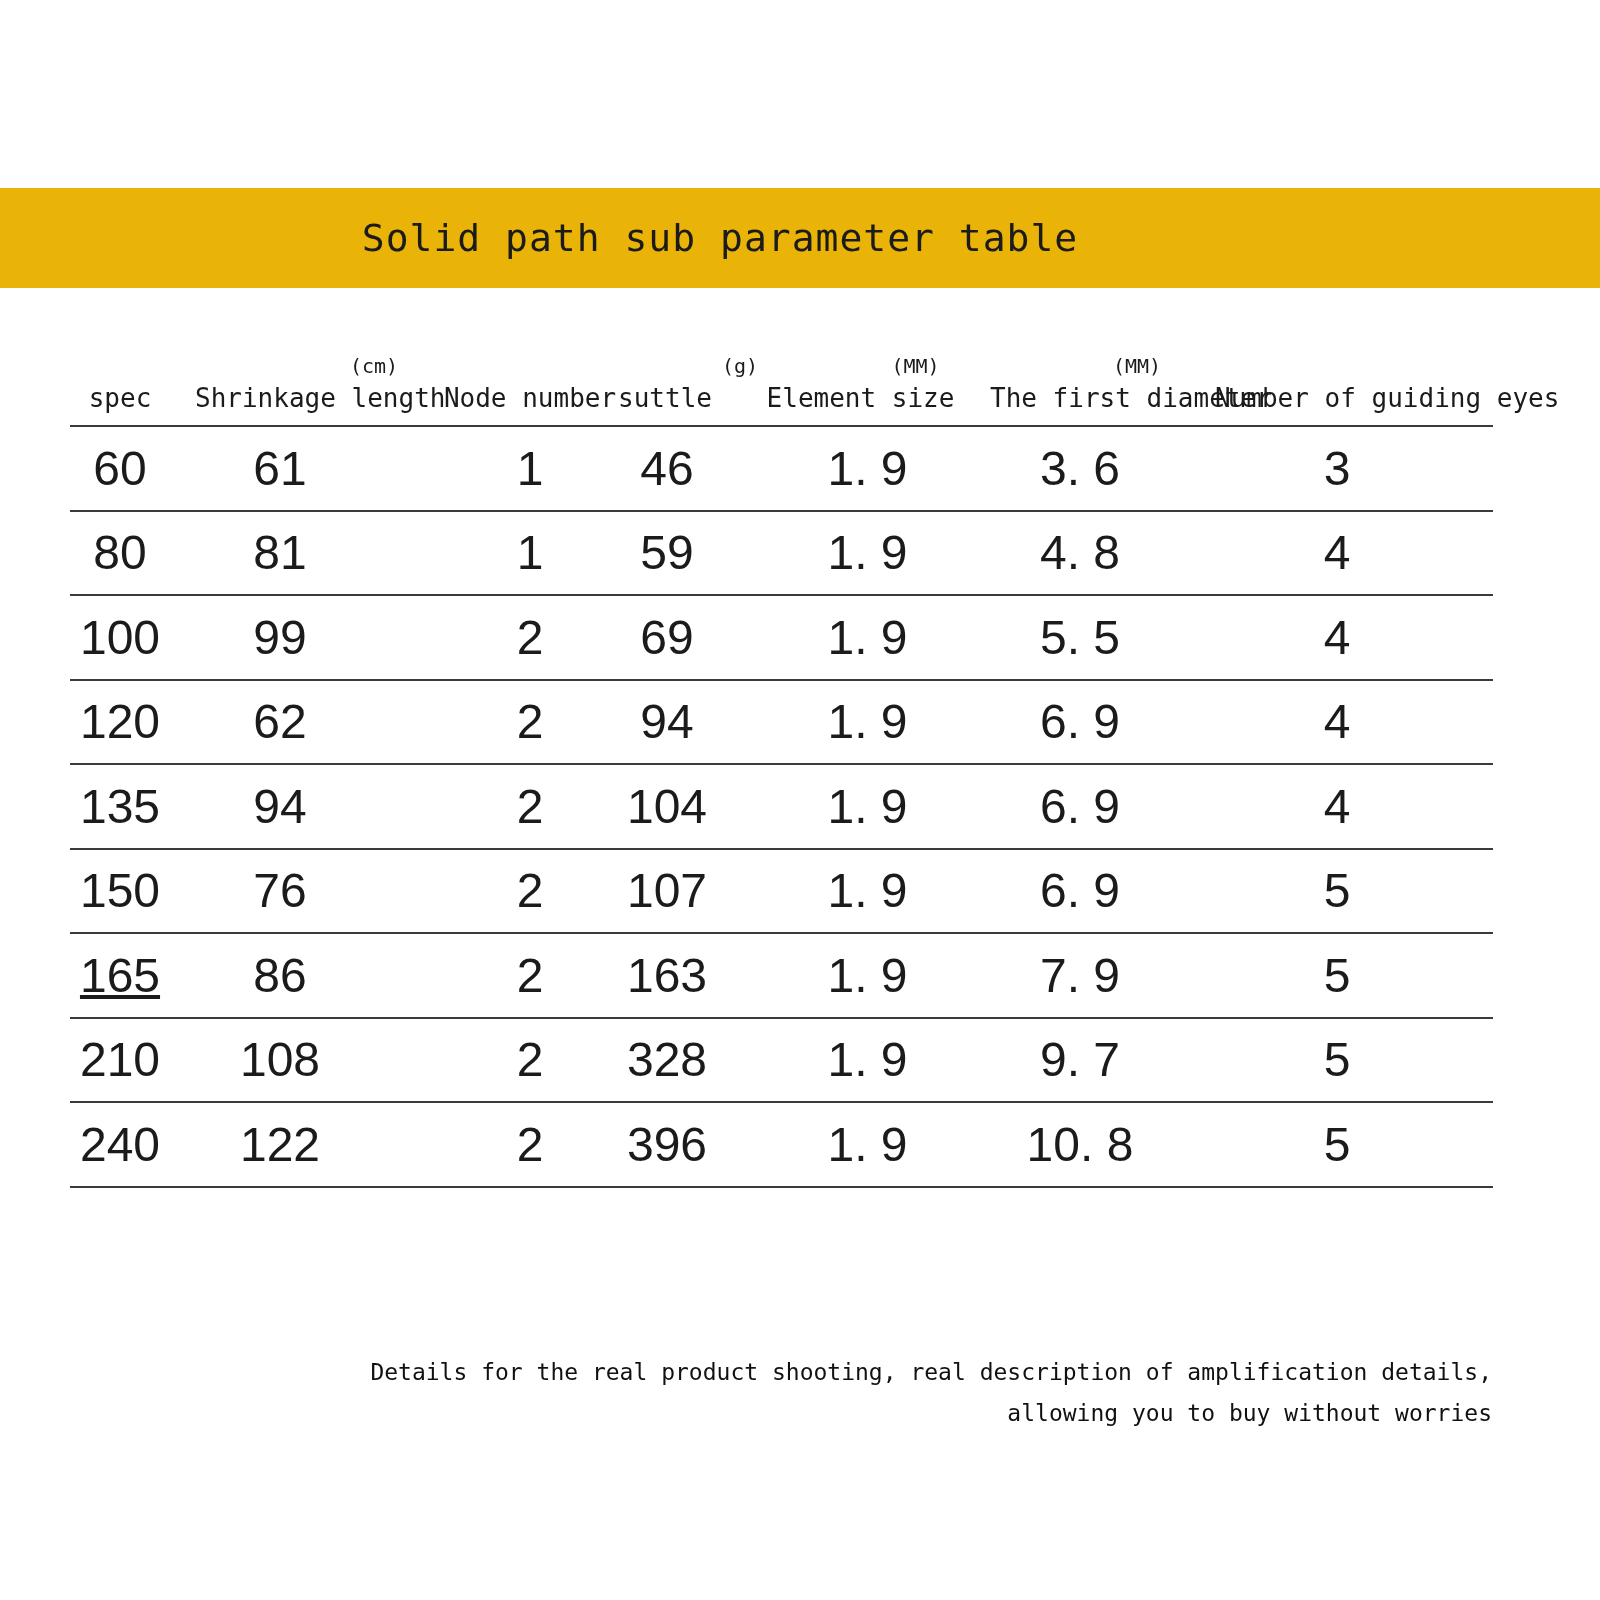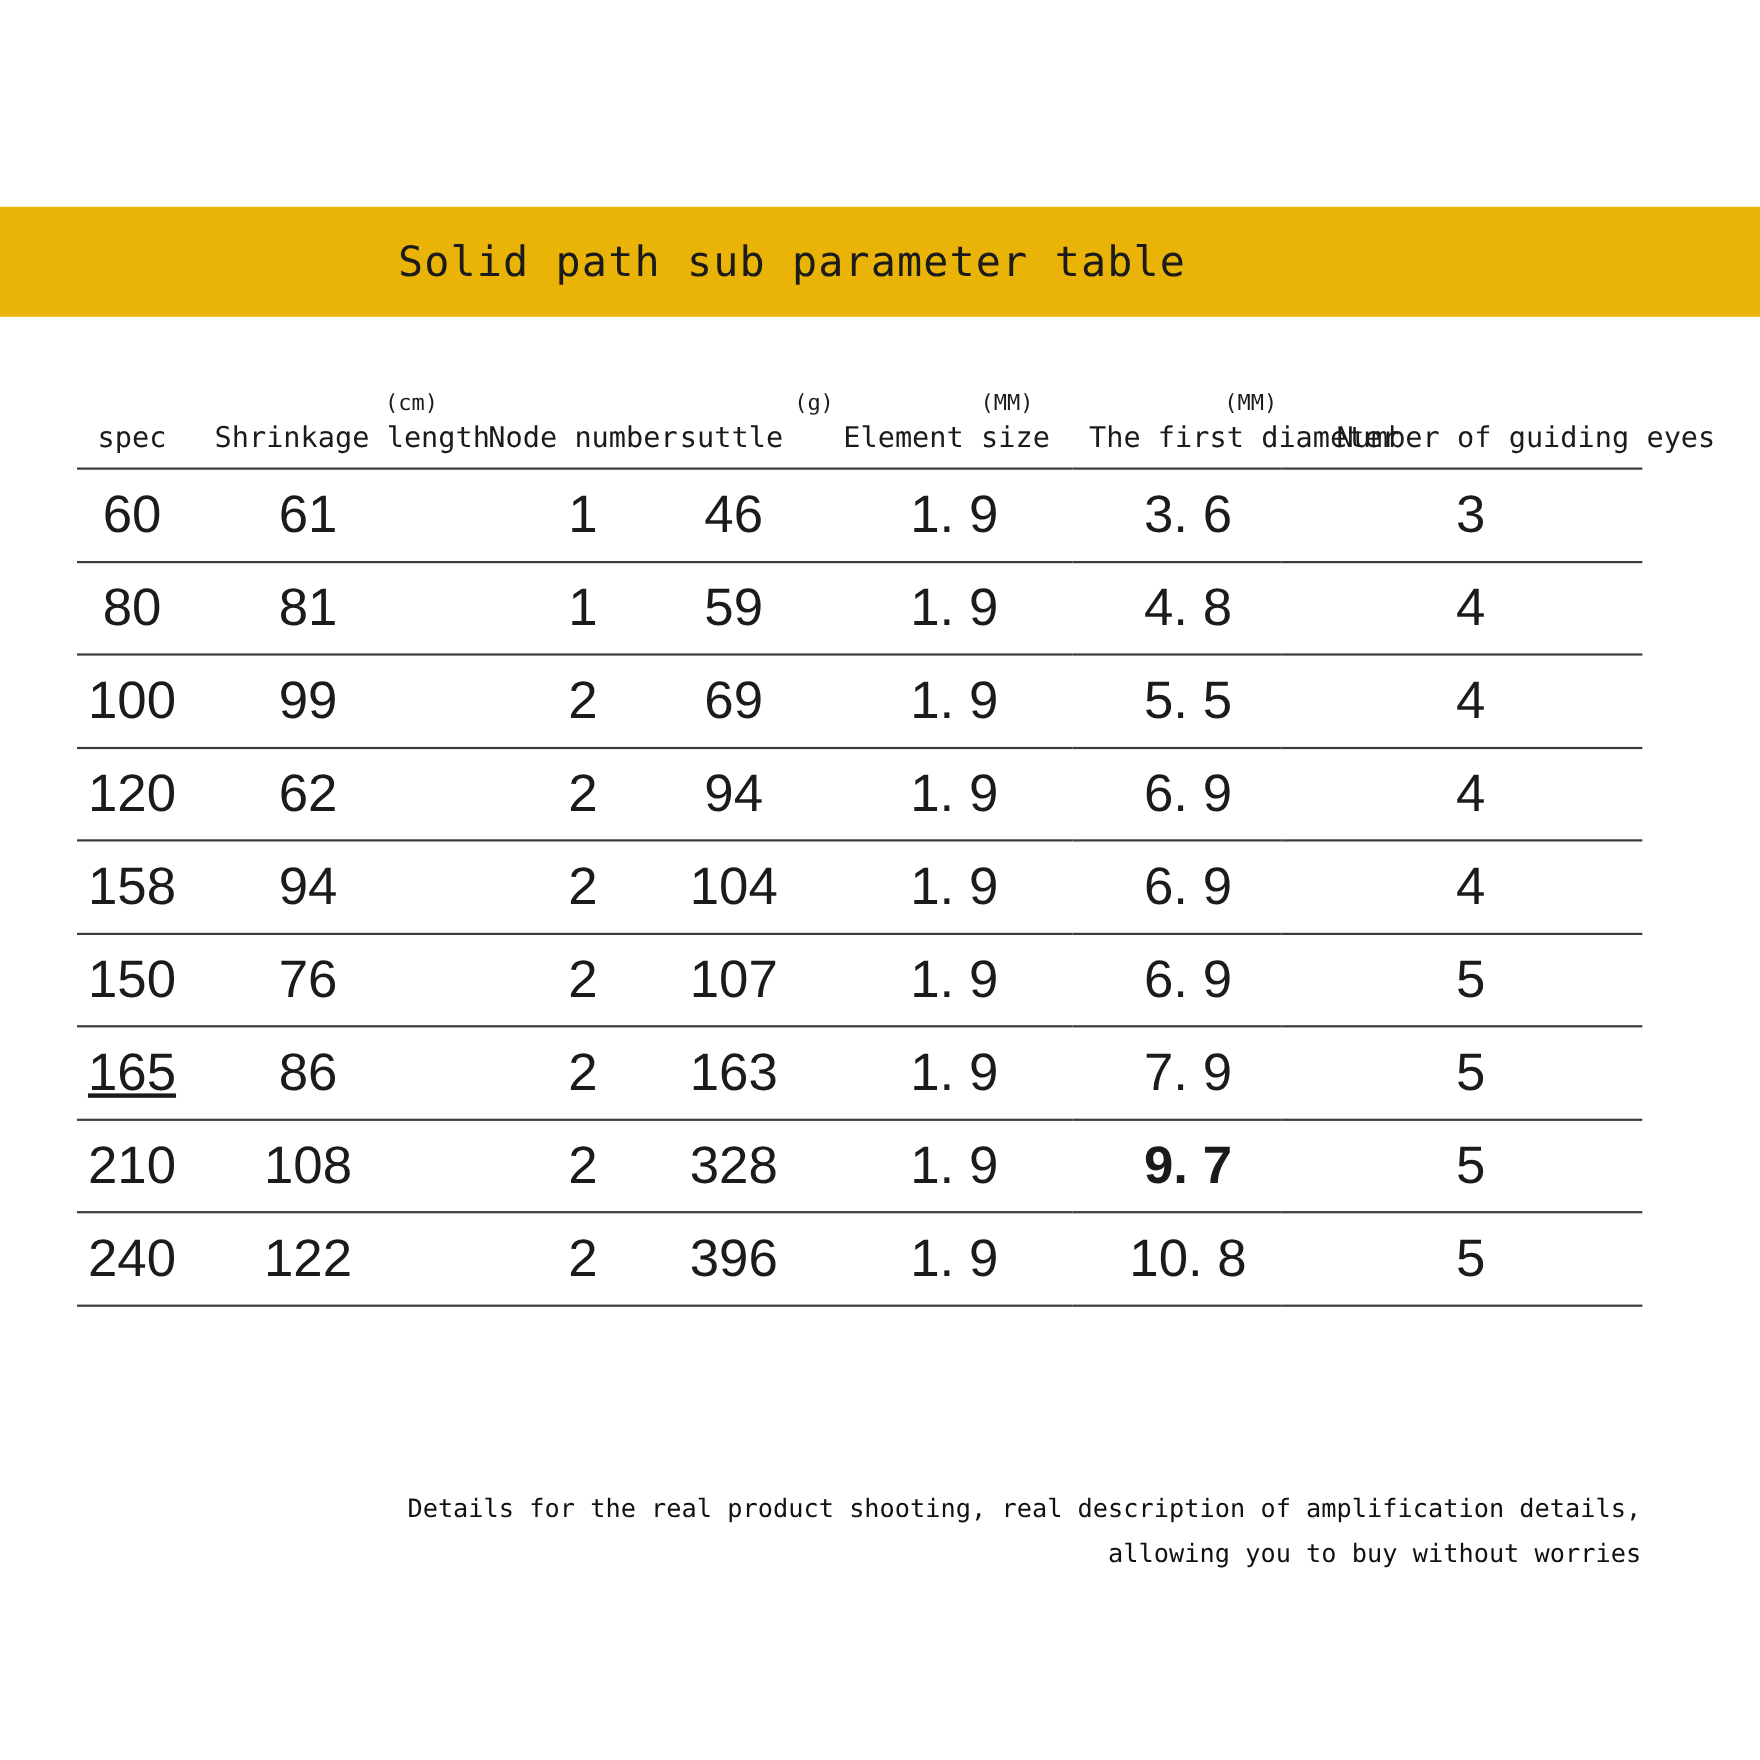--- a/index.html
+++ b/index.html
@@ -151,21 +151,21 @@
         <tr>
           <td><span style="transform: translateX(0px);">120</span></td>
           <td><span style="transform: translateX(0px);">62</span></td>
           <td><span style="transform: translateX(25px);">2</span></td>
           <td><span style="transform: translateX(-8px);">94</span></td>
           <td><span style="transform: translateX(15px);">1. 9</span></td>
           <td><span style="transform: translateX(10px);">6. 9</span></td>
           <td><span style="transform: translateX(8px);">4</span></td>
         </tr>
         <tr>
-          <td><span style="transform: translateX(0px);">158</span></td>
+          <td><span style="transform: translateX(0px);">135</span></td>
           <td><span style="transform: translateX(0px);">94</span></td>
           <td><span style="transform: translateX(25px);">2</span></td>
           <td><span style="transform: translateX(-8px);">104</span></td>
           <td><span style="transform: translateX(15px);">1. 9</span></td>
           <td><span style="transform: translateX(10px);">6. 9</span></td>
           <td><span style="transform: translateX(8px);">4</span></td>
         </tr>
         <tr>
           <td><span style="transform: translateX(0px);">150</span></td>
           <td><span style="transform: translateX(0px);">76</span></td>
@@ -183,21 +183,21 @@
           <td><span style="transform: translateX(15px);">1. 9</span></td>
           <td><span style="transform: translateX(10px);">7. 9</span></td>
           <td><span style="transform: translateX(8px);">5</span></td>
         </tr>
         <tr>
           <td><span style="transform: translateX(0px);">210</span></td>
           <td><span style="transform: translateX(0px);">108</span></td>
           <td><span style="transform: translateX(25px);">2</span></td>
           <td><span style="transform: translateX(-8px);">328</span></td>
           <td><span style="transform: translateX(15px);">1. 9</span></td>
-          <td><span style="transform: translateX(10px); font-weight: bold;">9. 7</span></td>
+          <td><span style="transform: translateX(10px);">9. 7</span></td>
           <td><span style="transform: translateX(8px);">5</span></td>
         </tr>
         <tr>
           <td><span style="transform: translateX(0px);">240</span></td>
           <td><span style="transform: translateX(0px);">122</span></td>
           <td><span style="transform: translateX(25px);">2</span></td>
           <td><span style="transform: translateX(-8px);">396</span></td>
           <td><span style="transform: translateX(15px);">1. 9</span></td>
           <td><span style="transform: translateX(10px);">10. 8</span></td>
           <td><span style="transform: translateX(8px);">5</span></td>

